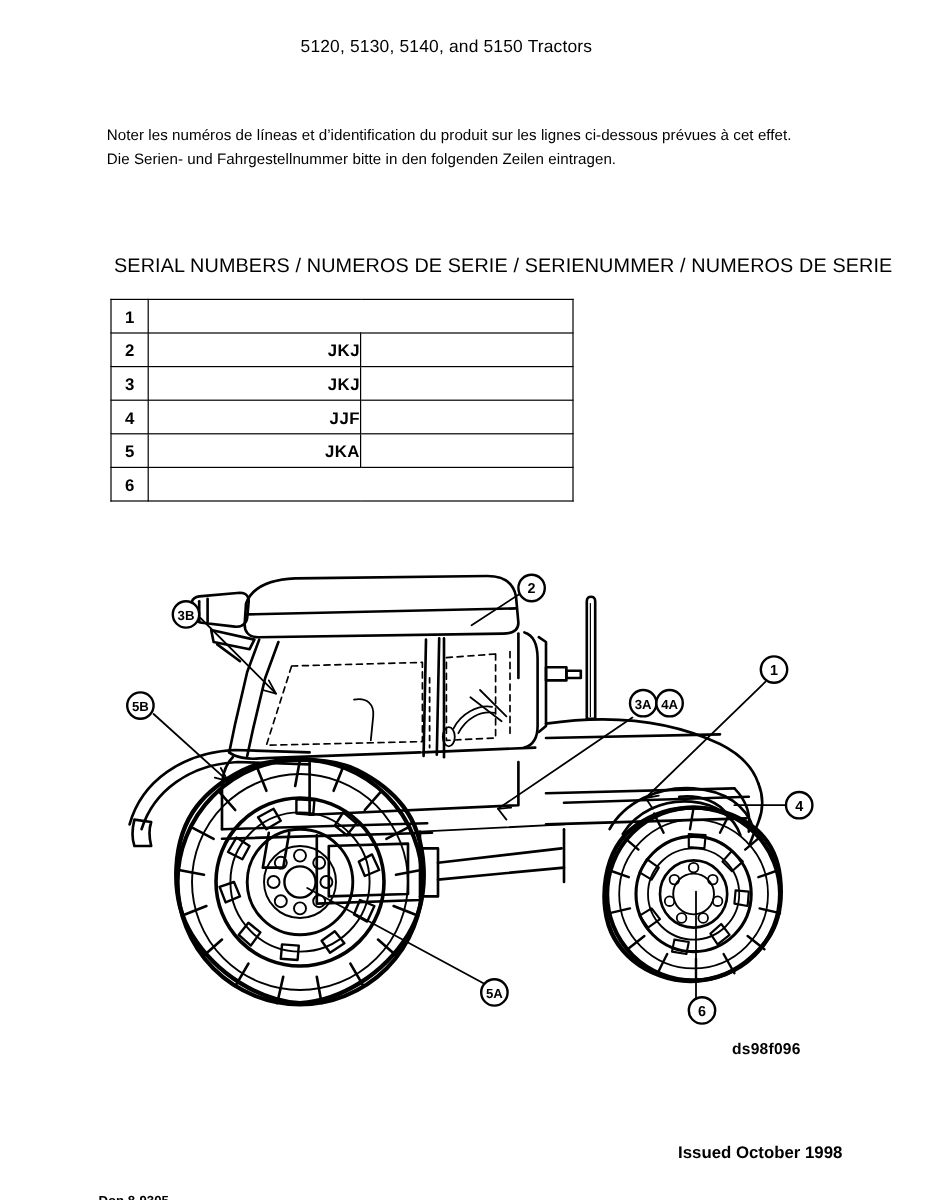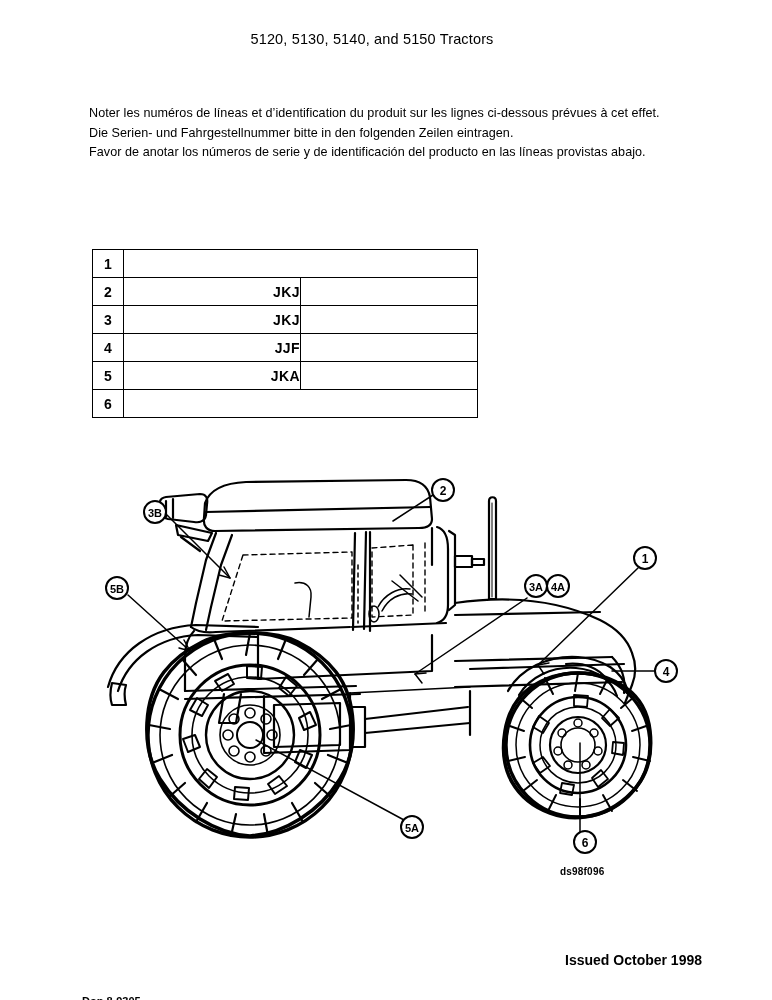--- a/index.html
+++ b/index.html
@@ -94,23 +94,23 @@
   .figure {
     position: absolute;
     top: 455px;
     left: 0;
     width: 772px;
     height: 440px;
   }
   .figure svg { display: block; }
   .fig-code {
     position: absolute;
-    left: 560px;
+    left: 610px;
     top: 866px;
-    font-size: 10px;
+    font-size: 13px;
     font-weight: bold;
     letter-spacing: 0.2px;
   }
 
   
   .footer-left {
     position: absolute;
     left: 82px;
     top: 952px;
     font-size: 11px;
@@ -128,23 +128,23 @@
 </head>
 <body>
 
 <div class="page">
 
   <div class="doc-title">5120, 5130, 5140, and 5150 Tractors</div>
 
   <div class="intro">
     <div class="intro-line">Noter les numéros de líneas et d’identification du produit sur les lignes ci-dessous prévues à cet effet.</div>
     <div class="intro-line">Die Serien- und Fahrgestellnummer bitte in den folgenden Zeilen eintragen.</div>
-    <div class="intro-line">Favor de anotar los números de serie y de identificación del producto en las líneas provistas abajo.</div>
   </div>
 
+  <div class="section-heading">SERIAL NUMBERS / NUMEROS DE SERIE / SERIENUMMER / NUMEROS DE SERIE</div>
 
   <table class="serial-table">
     <tbody>
       <tr>
         <td class="col-idx">1</td>
         <td class="cell-merged" colspan="2"></td>
       </tr>
       <tr>
         <td class="col-idx">2</td>
         <td class="col-prefix">JKJ</td>

